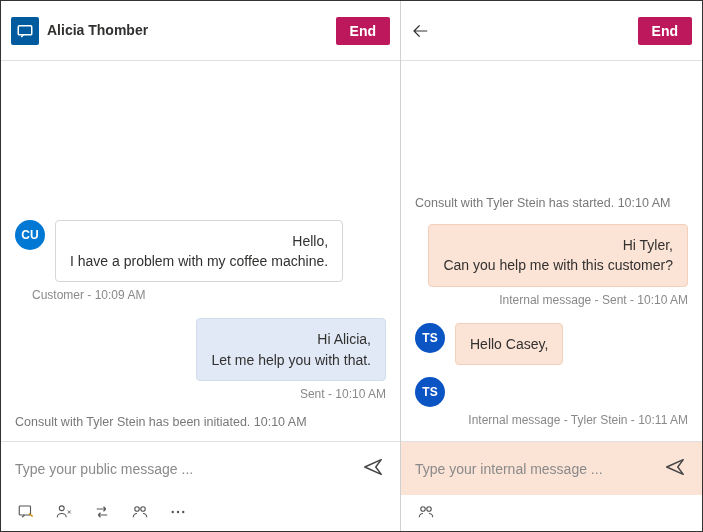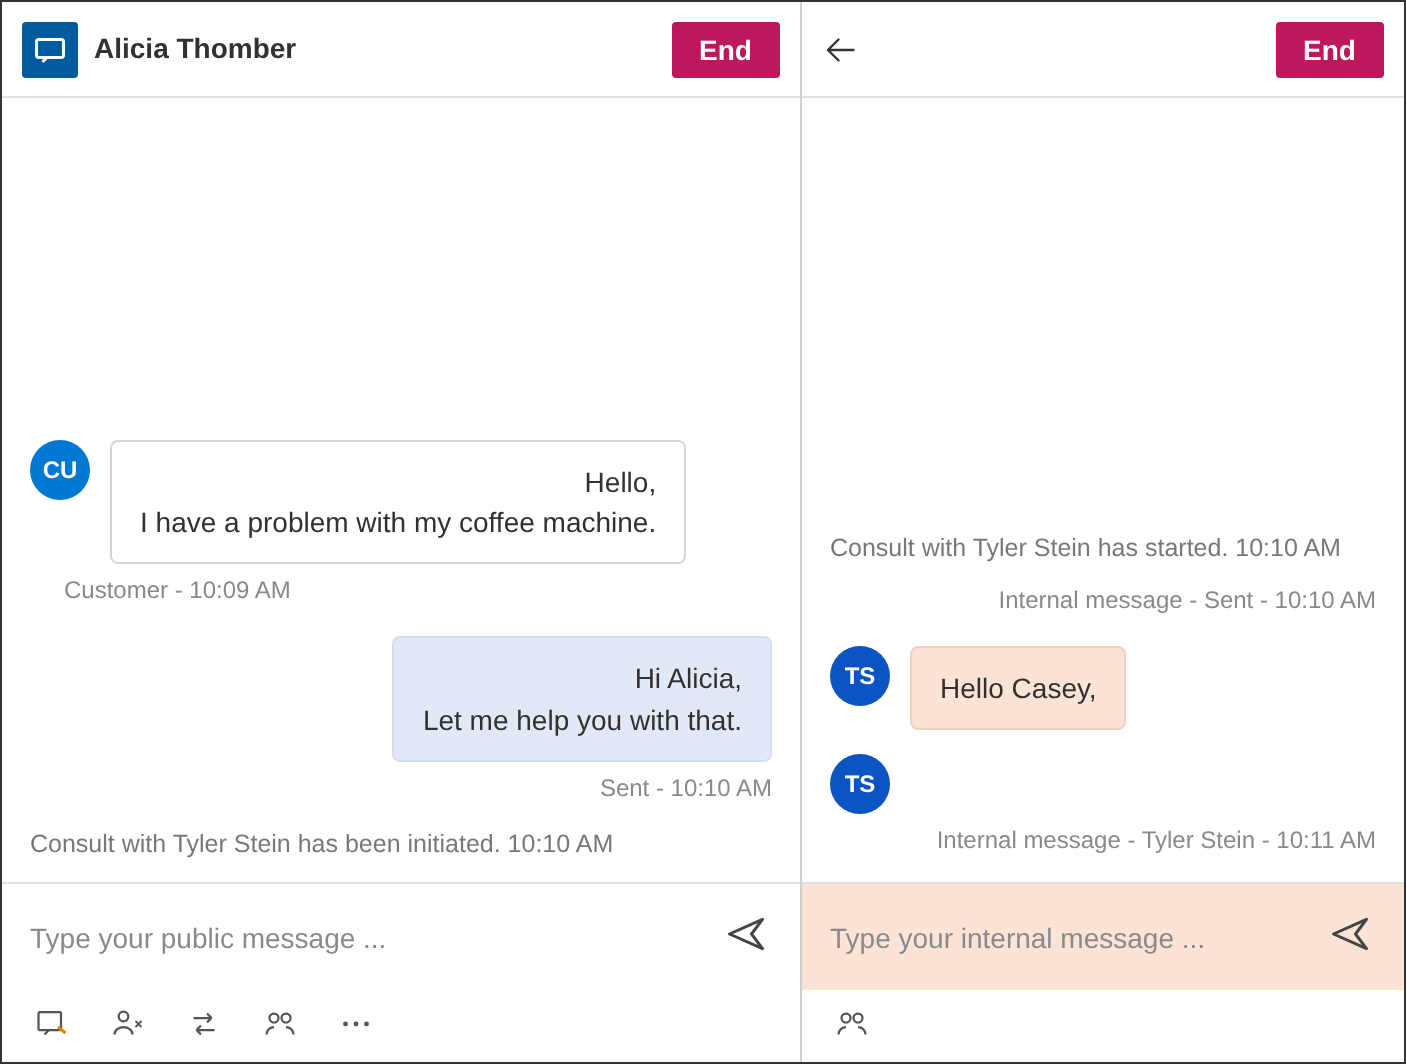--- a/index.html
+++ b/index.html
@@ -1,21 +1,21 @@
 <!DOCTYPE html>
 <html><head>
 <meta charset="utf-8">
 <style>
   * { box-sizing: border-box; margin: 0; padding: 0; }
   html, body { width: 703px; height: 532px; font-family: "Segoe UI", Arial, sans-serif; font-size: 13px; color: #323130; background: #fff; }
   .app { display: flex; width: 100%; height: 100%; border: 1px solid #333; }
   .pane { display: flex; flex-direction: column; height: 100%; }
   .pane.left { width: 400px; border-right: 1px solid #d0d0d0; }
   .pane.right { flex: 1; }
-  .header { display: flex; align-items: center; height: 48px; padding: 0 10px; border-bottom: 1px solid #e0e0e0; gap: 8px; }
+  .header { display: flex; align-items: center; height: 60px; padding: 0 10px; border-bottom: 1px solid #e0e0e0; gap: 8px; }
   .chat-icon-wrap { width: 28px; height: 28px; background: #005a9e; display: flex; align-items: center; justify-content: center; border-radius: 2px; }
   .title-block { display: flex; flex-direction: column; line-height: 1.2; }
   .title-name { font-weight: 600; font-size: 14px; }
   .sub-row { display: flex; align-items: center; gap: 6px; font-size: 12px; color: #555; }
   .divider-v { color: #ccc; }
   .sentiment-face { width: 14px; height: 14px; border: 1.5px solid #999; border-radius: 50%; position: relative; }
   .sentiment-face::before, .sentiment-face::after { content: ""; position: absolute; background: #999; }
   .sentiment-face::before { width: 2px; height: 2px; top: 4px; left: 3px; box-shadow: 4px 0 0 #999; }
   .sentiment-face::after { width: 6px; height: 1.5px; top: 9px; left: 3px; }
   .end-btn { margin-left: auto; background: #be185d; color: #fff; border: none; font-weight: 600; font-size: 14px; padding: 6px 14px; border-radius: 2px; cursor: pointer; }
@@ -137,20 +137,24 @@
           </svg>
       </span>
       <button class="end-btn">End</button>
     </div>
 
     <div class="messages">
       <div style="height:110px"></div>
 
       <div class="sys-msg">Consult with Tyler Stein has started. 10:10 AM</div>
 
+      <div class="msg-row out">
+        <div class="bubble internal" style="max-width:260px">Hi Tyler,
+Can you help me with this customer?</div>
+      </div>
       <div class="meta right-meta">Internal message - Sent - 10:10 AM</div>
 
       <div class="msg-row">
         <div class="avatar ts">TS</div>
         <div class="bubble internal">Hello Casey,</div>
       </div>
 
       <div class="msg-row" style="margin-top:10px">
         <div class="avatar ts">TS</div>
       </div>

